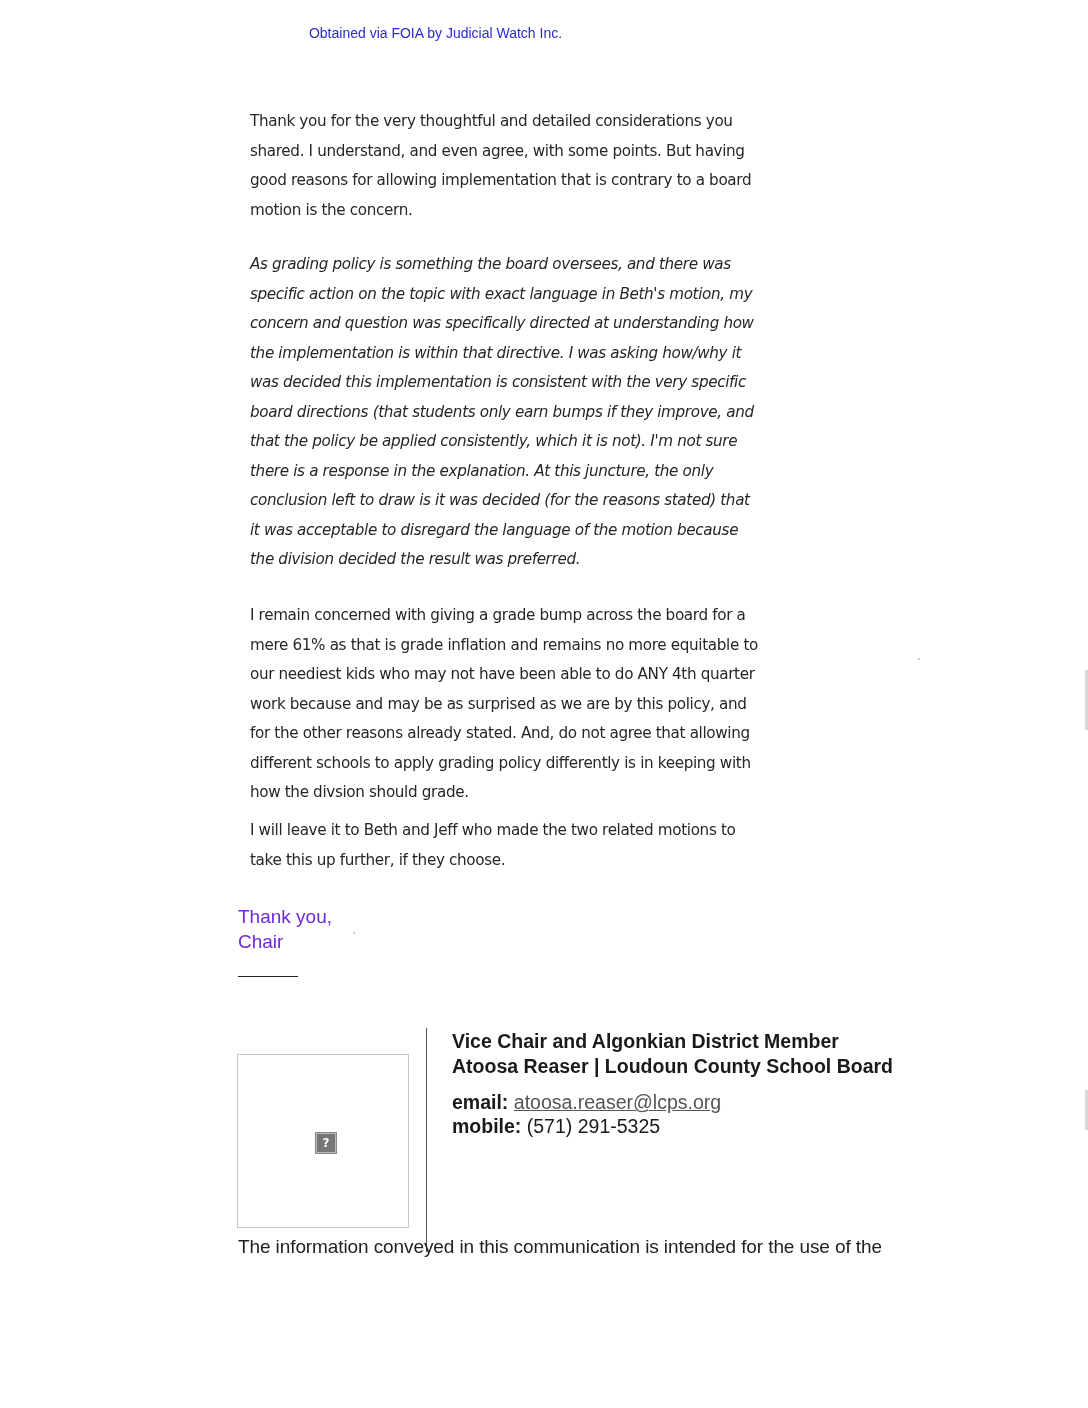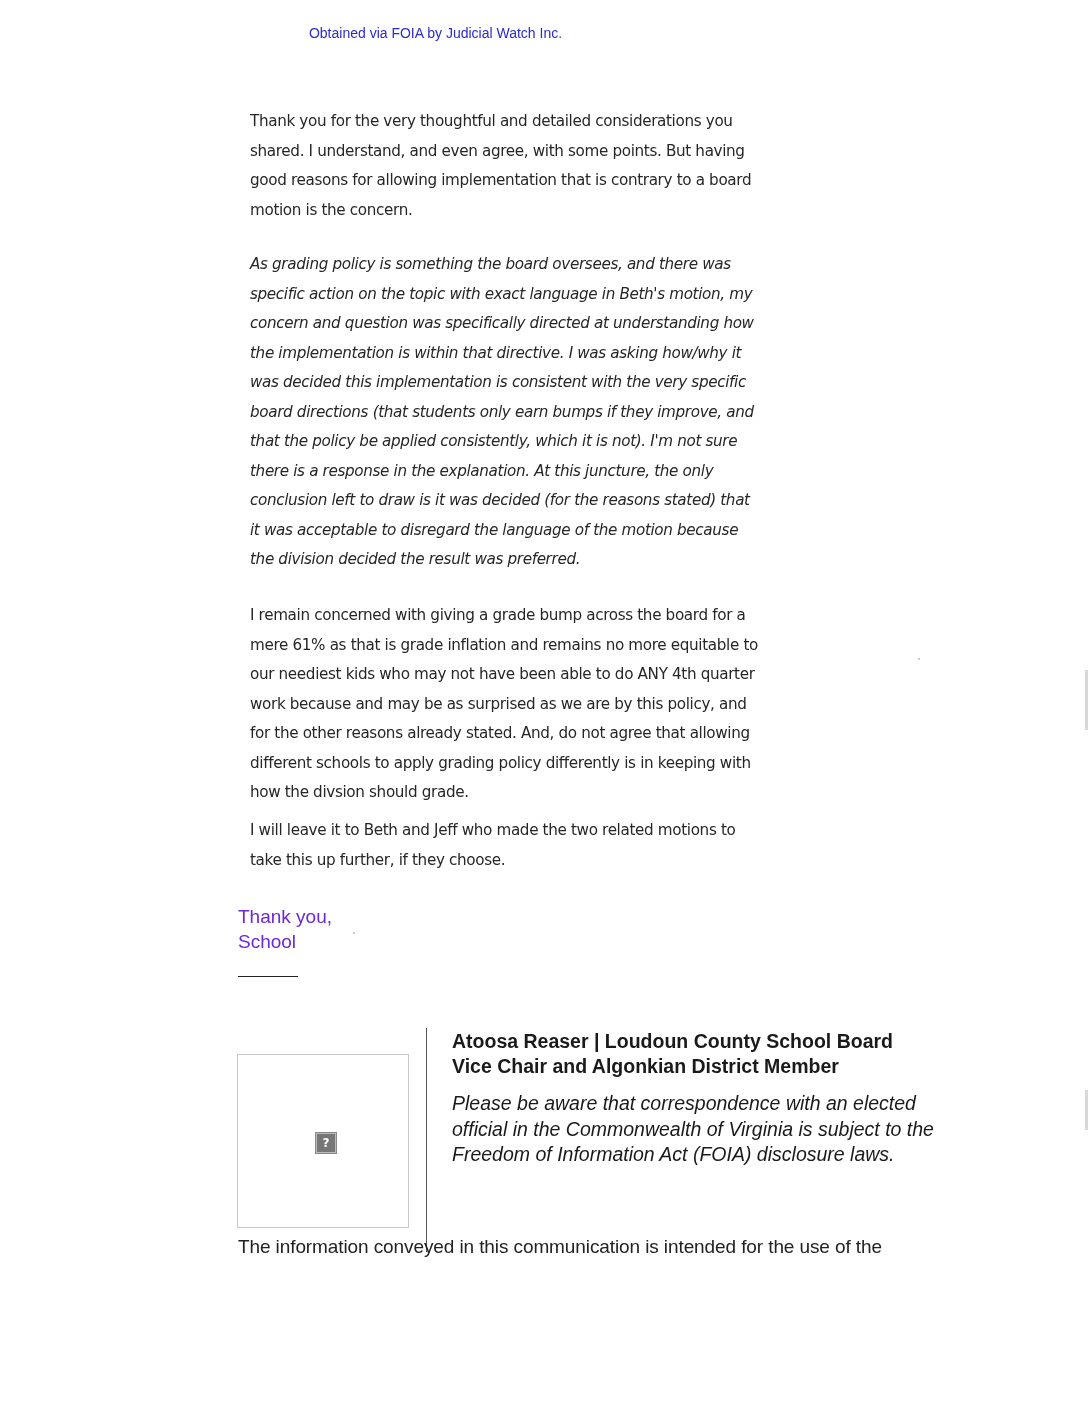--- a/index.html
+++ b/index.html
@@ -180,35 +180,44 @@
 different schools to apply grading policy differently is in keeping with
 how the divsion should grade.</p>
 </div>
 <div class="body-text" id="p4">
   <p class="para">I will leave it to Beth and Jeff who made the two related motions to
 take this up further, if they choose.</p>
 </div>
 
 <div class="closing">
   <div>Thank you,</div>
-  <div>School</div>
+  <div>Chair</div>
 </div>
 
 <div class="sig-rule"></div>
 
 <div class="image-placeholder">
   <div class="broken-image-icon">?</div>
 </div>
 
 <div class="sig-divider"></div>
 
 <div class="sig-block">
+  <p class="sig-name">Vice Chair and Algonkian District Member</p>
   <p class="sig-name">Atoosa Reaser | Loudoun County School Board</p>
-  <p class="sig-name">Vice Chair and Algonkian District Member</p>
-  <div class="sig-disclaimer">Please be aware that correspondence with an elected official in the Commonwealth of Virginia is subject to the Freedom of Information Act (FOIA) disclosure laws.</div>
+  <div class="sig-contact">
+    <div>
+      <b>email:</b>
+      <span class="email-link">atoosa.reaser@lcps.org</span>
+    </div>
+    <div>
+      <b>mobile:</b>
+      <span>(571) 291-5325</span>
+    </div>
+  </div>
 </div>
 
 <div class="footer-text">The information conveyed in this communication is intended for the use of the</div>
 
 <div class="speck" style="left:918px; top:658px;"></div>
 <div class="speck" style="left:353px; top:932px;"></div>
 <div class="edge-mark" style="top:670px; height:60px;"></div>
 <div class="edge-mark" style="top:1090px; height:40px;"></div>
 
 </body></html>

